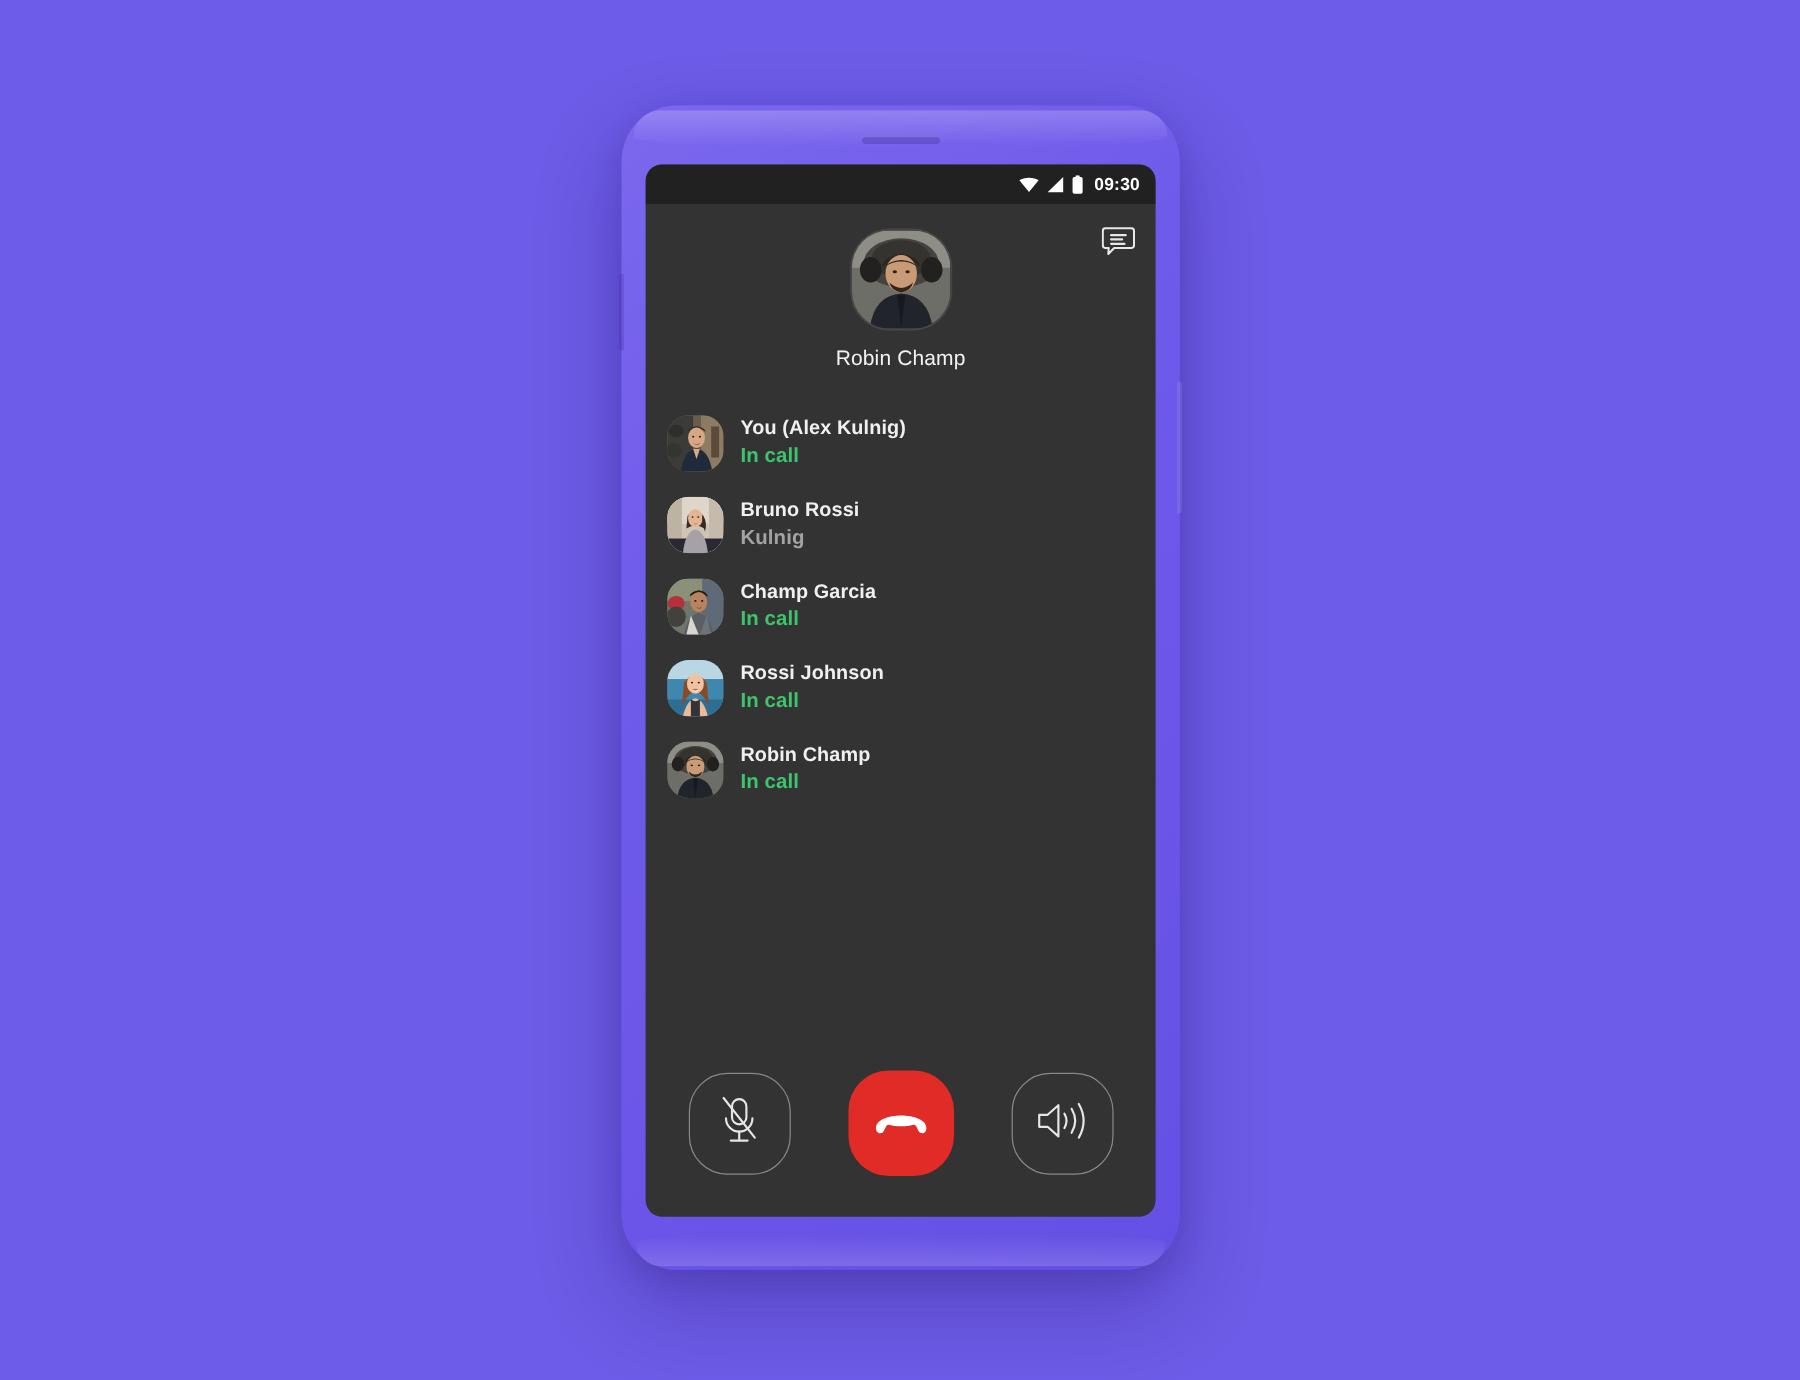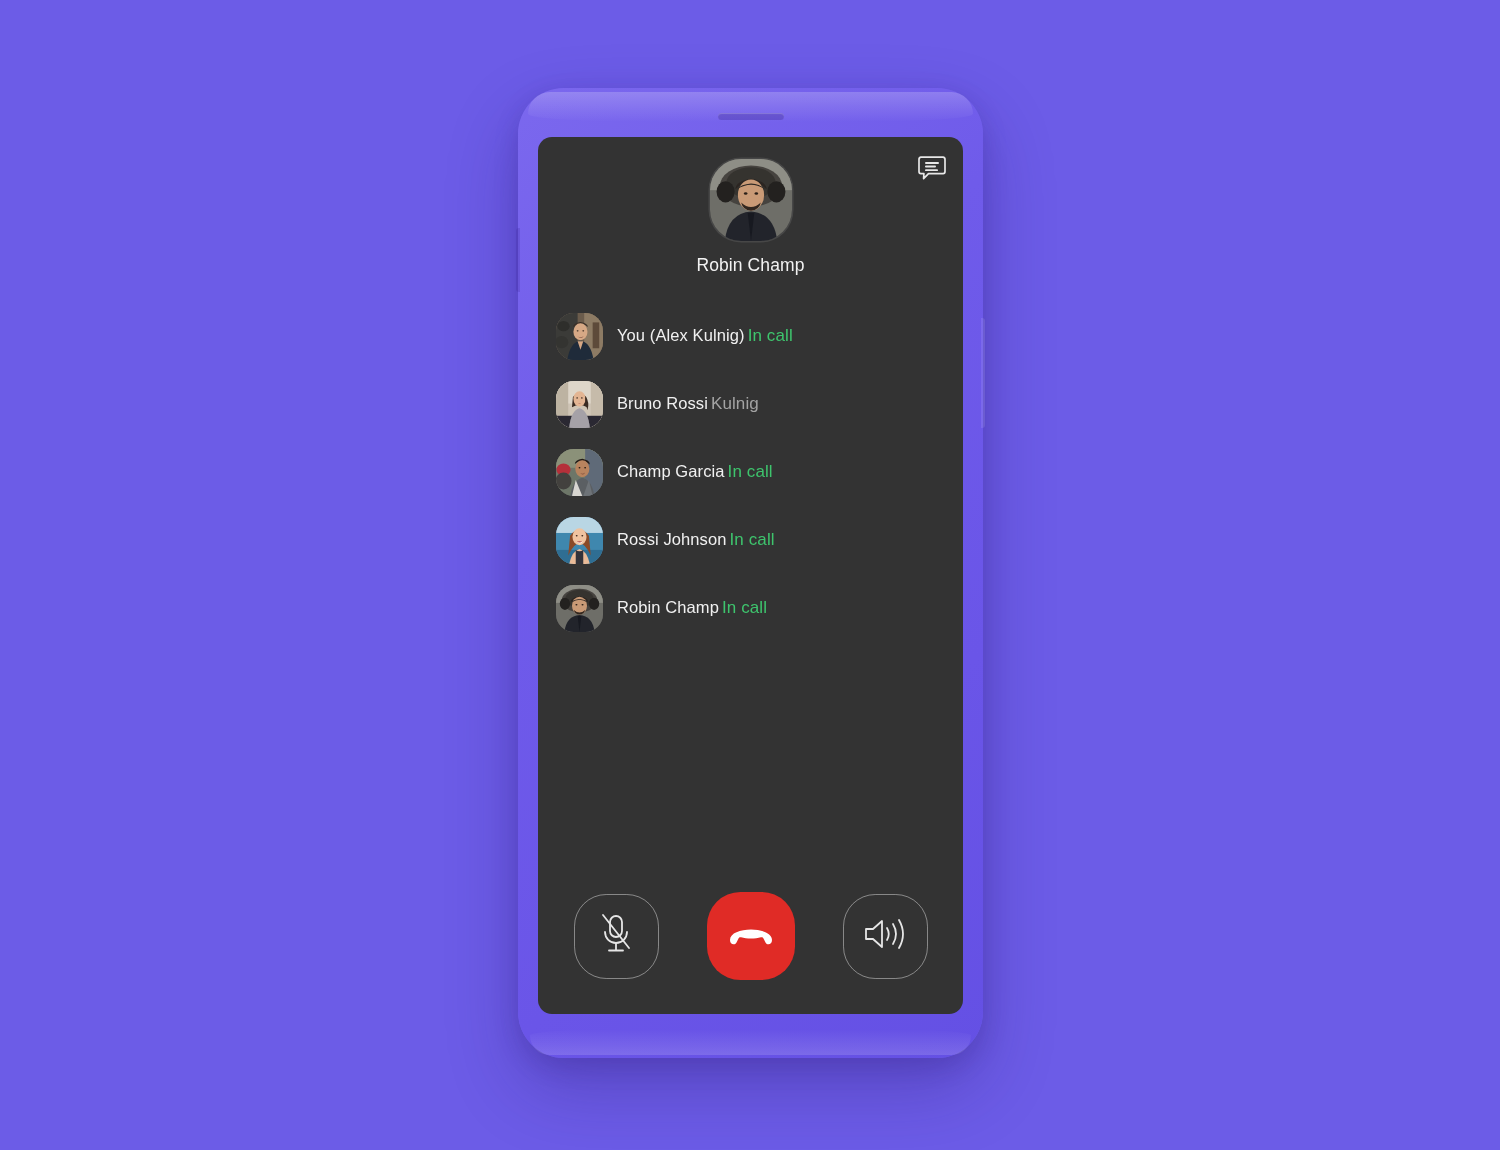--- a/index.html
+++ b/index.html
@@ -193,21 +193,21 @@
   }
   .participant-avatar {
     width: 47px;
     height: 47px;
     border-radius: 38%;
     overflow: hidden;
     position: relative;
     flex: none;
     background: #555;
   }
-  .participant-text { display: flex; gap: 3px; }
+  .participant-text { display: flex; flex-direction: column; gap: 3px; font-weight: bold; }
   .participant-name {
     color: #f0f0f0;
     font-size: 16.5px;
     letter-spacing: 0.1px;
   }
   .participant-status { font-size: 17px; letter-spacing: 0.1px; }
   .status-incall  { color: #3ec46d; }
   .status-calling { color: #a3a3a3; }
 
   
@@ -246,20 +246,39 @@
 <body>
 
 <div id="phone-device">
 
   <div id="earpiece-speaker"></div>
   <div id="power-button"></div>
   <div id="volume-button"></div>
 
   <div id="phone-screen">
 
+    <div id="status-bar">
+      <span class="sb-icon">
+        <svg width="17" height="14" viewBox="0 0 17 14">
+          <path d="M0.5 3.2 C4 0.3 13 0.3 16.5 3.2 L8.5 13 Z" fill="#ffffff"></path>
+        </svg>
+      </span>
+      <span class="sb-icon">
+        <svg width="15" height="14" viewBox="0 0 15 14">
+          <path d="M14 0.5 L14 13.3 L1 13.3 Z" fill="#ffffff"></path>
+        </svg>
+      </span>
+      <span class="sb-icon">
+        <svg width="10" height="16" viewBox="0 0 10 16">
+          <rect x="3.3" y="0" width="3.4" height="1.8" rx="0.6" fill="#ffffff"></rect>
+          <rect x="0.8" y="1.5" width="8.4" height="14" rx="1.4" fill="#ffffff"></rect>
+        </svg>
+      </span>
+      <span id="status-clock">09:30</span>
+    </div>
 
     <div id="caller-header">
 
       <div id="chat-button">
         <svg width="28" height="26" viewBox="0 0 28 26">
           <path d="M3 2.2 H25 A2.2 2.2 0 0 1 27 4.4 V16.4 A2.2 2.2 0 0 1 25 18.6 H10.5 L5.6 23.6 L5.9 18.6 H3 A2.2 2.2 0 0 1 1 16.4 V4.4 A2.2 2.2 0 0 1 3 2.2 Z" fill="none" stroke="#e8e8e8" stroke-width="1.7" stroke-linejoin="round"></path>
           <rect x="7" y="7" width="14" height="1.9" rx="0.95" fill="#e8e8e8"></rect>
           <rect x="7" y="10.6" width="11" height="1.9" rx="0.95" fill="#e8e8e8"></rect>
           <rect x="7" y="14.2" width="13" height="1.9" rx="0.95" fill="#e8e8e8"></rect>
         </svg>

